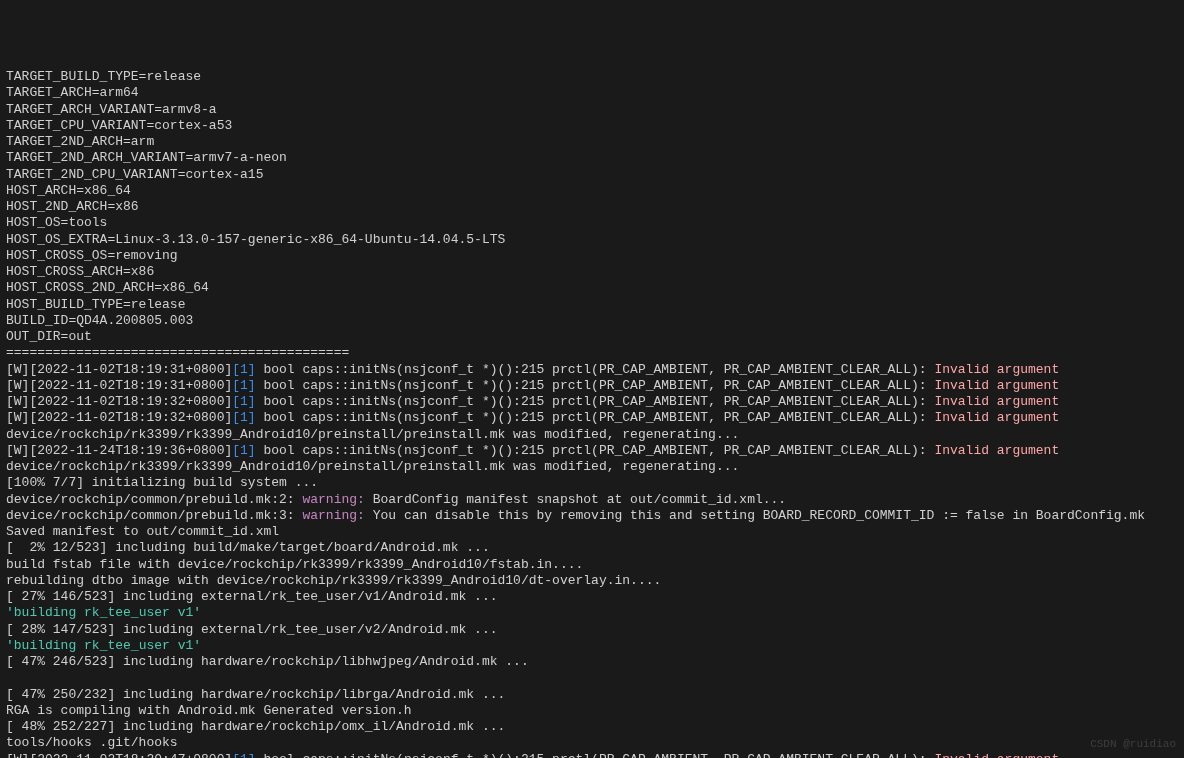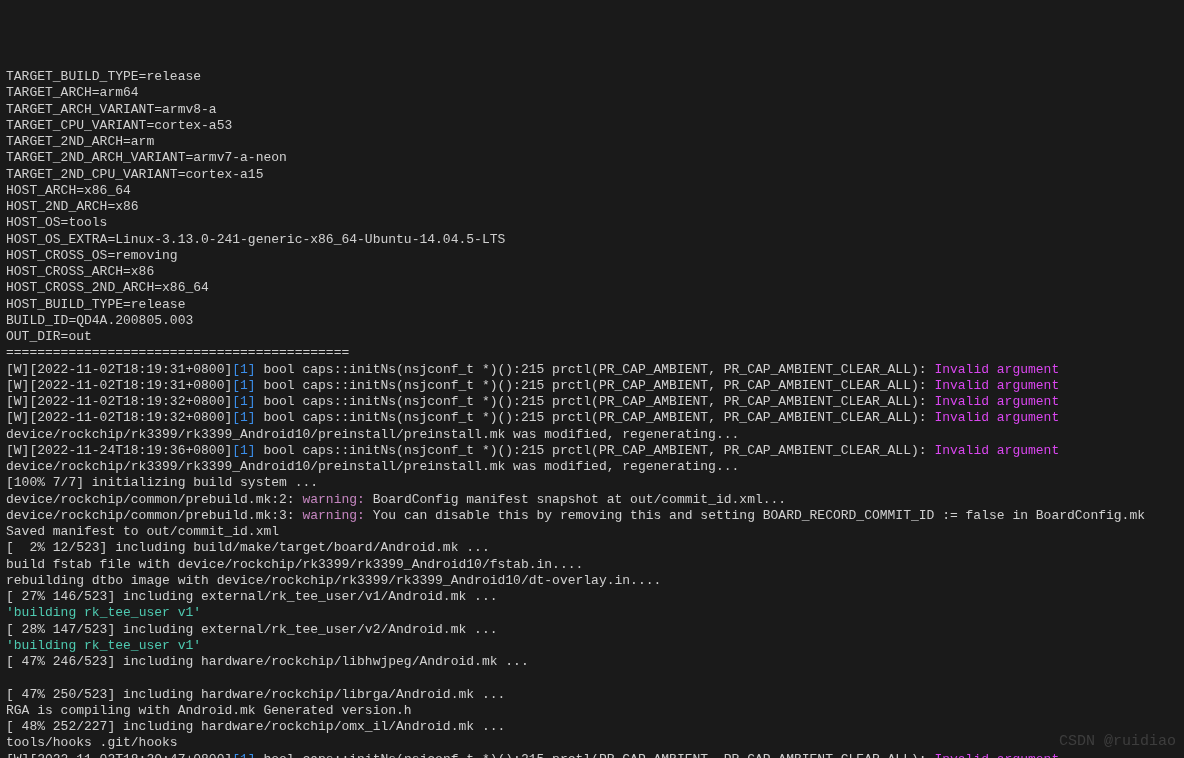--- a/index.html
+++ b/index.html
@@ -10,48 +10,48 @@
     font-size: 13px;
     line-height: 1.25;
     padding: 4px 6px;
     white-space: pre-wrap;
     width: 1184px;
     height: 758px;
     overflow: hidden;
   }
   .term-output { white-space: pre-wrap; }
   .blue { color: #3b8eea; }
-  .red { color: #d946ef; margin-top: 29px; }
+  .red { color: #fca5a5; margin-top: 29px; }
   .magenta { color: #c586c0; text-align: center; }
   .cyan { color: #4ec9b0; }
   .watermark {
     position: absolute;
     bottom: 6px;
     right: 8px;
-    font-size: 15px;
+    font-size: 11px;
     color: #555;
     opacity: 0.6;
   }
 </style>
 </head>
 <body>
 
 
 
 <div class="term-output"><span>TARGET_BUILD_TYPE=release</span>
 <span>TARGET_ARCH=arm64</span>
 <span>TARGET_ARCH_VARIANT=armv8-a</span>
 <span>TARGET_CPU_VARIANT=cortex-a53</span>
 <span>TARGET_2ND_ARCH=arm</span>
 <span>TARGET_2ND_ARCH_VARIANT=armv7-a-neon</span>
 <span>TARGET_2ND_CPU_VARIANT=cortex-a15</span>
 <span>HOST_ARCH=x86_64</span>
 <span>HOST_2ND_ARCH=x86</span>
 <span>HOST_OS=tools</span>
-<span>HOST_OS_EXTRA=Linux-3.13.0-241-generic-x86_64-Ubuntu-14.04.5-LTS</span>
+<span>HOST_OS_EXTRA=Linux-3.13.0-157-generic-x86_64-Ubuntu-14.04.5-LTS</span>
 <span>HOST_CROSS_OS=removing</span>
 <span>HOST_CROSS_ARCH=x86</span>
 <span>HOST_CROSS_2ND_ARCH=x86_64</span>
 <span>HOST_BUILD_TYPE=release</span>
 <span>BUILD_ID=QD4A.200805.003</span>
 <span>OUT_DIR=out</span>
 <span>============================================</span>
 <span><span>[W][2022-11-02T18:19:31+0800]</span><span class="blue">[1]</span><span> bool caps::initNs(nsjconf_t *)():215 prctl(PR_CAP_AMBIENT, PR_CAP_AMBIENT_CLEAR_ALL): </span><span class="red">Invalid argument</span></span>
 <span><span>[W][2022-11-02T18:19:31+0800]</span><span class="blue">[1]</span><span> bool caps::initNs(nsjconf_t *)():215 prctl(PR_CAP_AMBIENT, PR_CAP_AMBIENT_CLEAR_ALL): </span><span class="red">Invalid argument</span></span>
 <span><span>[W][2022-11-02T18:19:32+0800]</span><span class="blue">[1]</span><span> bool caps::initNs(nsjconf_t *)():215 prctl(PR_CAP_AMBIENT, PR_CAP_AMBIENT_CLEAR_ALL): </span><span class="red">Invalid argument</span></span>
@@ -65,21 +65,21 @@
 <span>Saved manifest to out/commit_id.xml</span>
 <span>[  2% 12/523] including build/make/target/board/Android.mk ...</span>
 <span>build fstab file with device/rockchip/rk3399/rk3399_Android10/fstab.in....</span>
 <span>rebuilding dtbo image with device/rockchip/rk3399/rk3399_Android10/dt-overlay.in....</span>
 <span>[ 27% 146/523] including external/rk_tee_user/v1/Android.mk ...</span>
 <span><span class="cyan">'</span><span class="cyan">building</span><span class="cyan"> rk_tee_user v1'</span></span>
 <span>[ 28% 147/523] including external/rk_tee_user/v2/Android.mk ...</span>
 <span><span class="cyan">'</span><span class="cyan">building</span><span class="cyan"> rk_tee_user v1'</span></span>
 <span>[ 47% 246/523] including hardware/rockchip/libhwjpeg/Android.mk ...</span>
 <span></span>
-<span>[ 47% 250/523] including hardware/rockchip/librga/Android.mk ...</span>
+<span>[ 47% 250/232] including hardware/rockchip/librga/Android.mk ...</span>
 <span>RGA is compiling with Android.mk Generated version.h</span>
 <span>[ 48% 252/227] including hardware/rockchip/omx_il/Android.mk ...</span>
 <span>tools/hooks .git/hooks</span>
 <span><span>[W][2022-11-02T18:20:47+0800]</span><span class="blue">[1]</span><span> bool caps::initNs(nsjconf_t *)():215 prctl(PR_CAP_AMBIENT, PR_CAP_AMBIENT_CLEAR_ALL): </span><span class="red">Invalid argument</span></span>
 
 <span></span>
 </div>
 
 <div class="watermark">CSDN @ruidiao</div>
 

